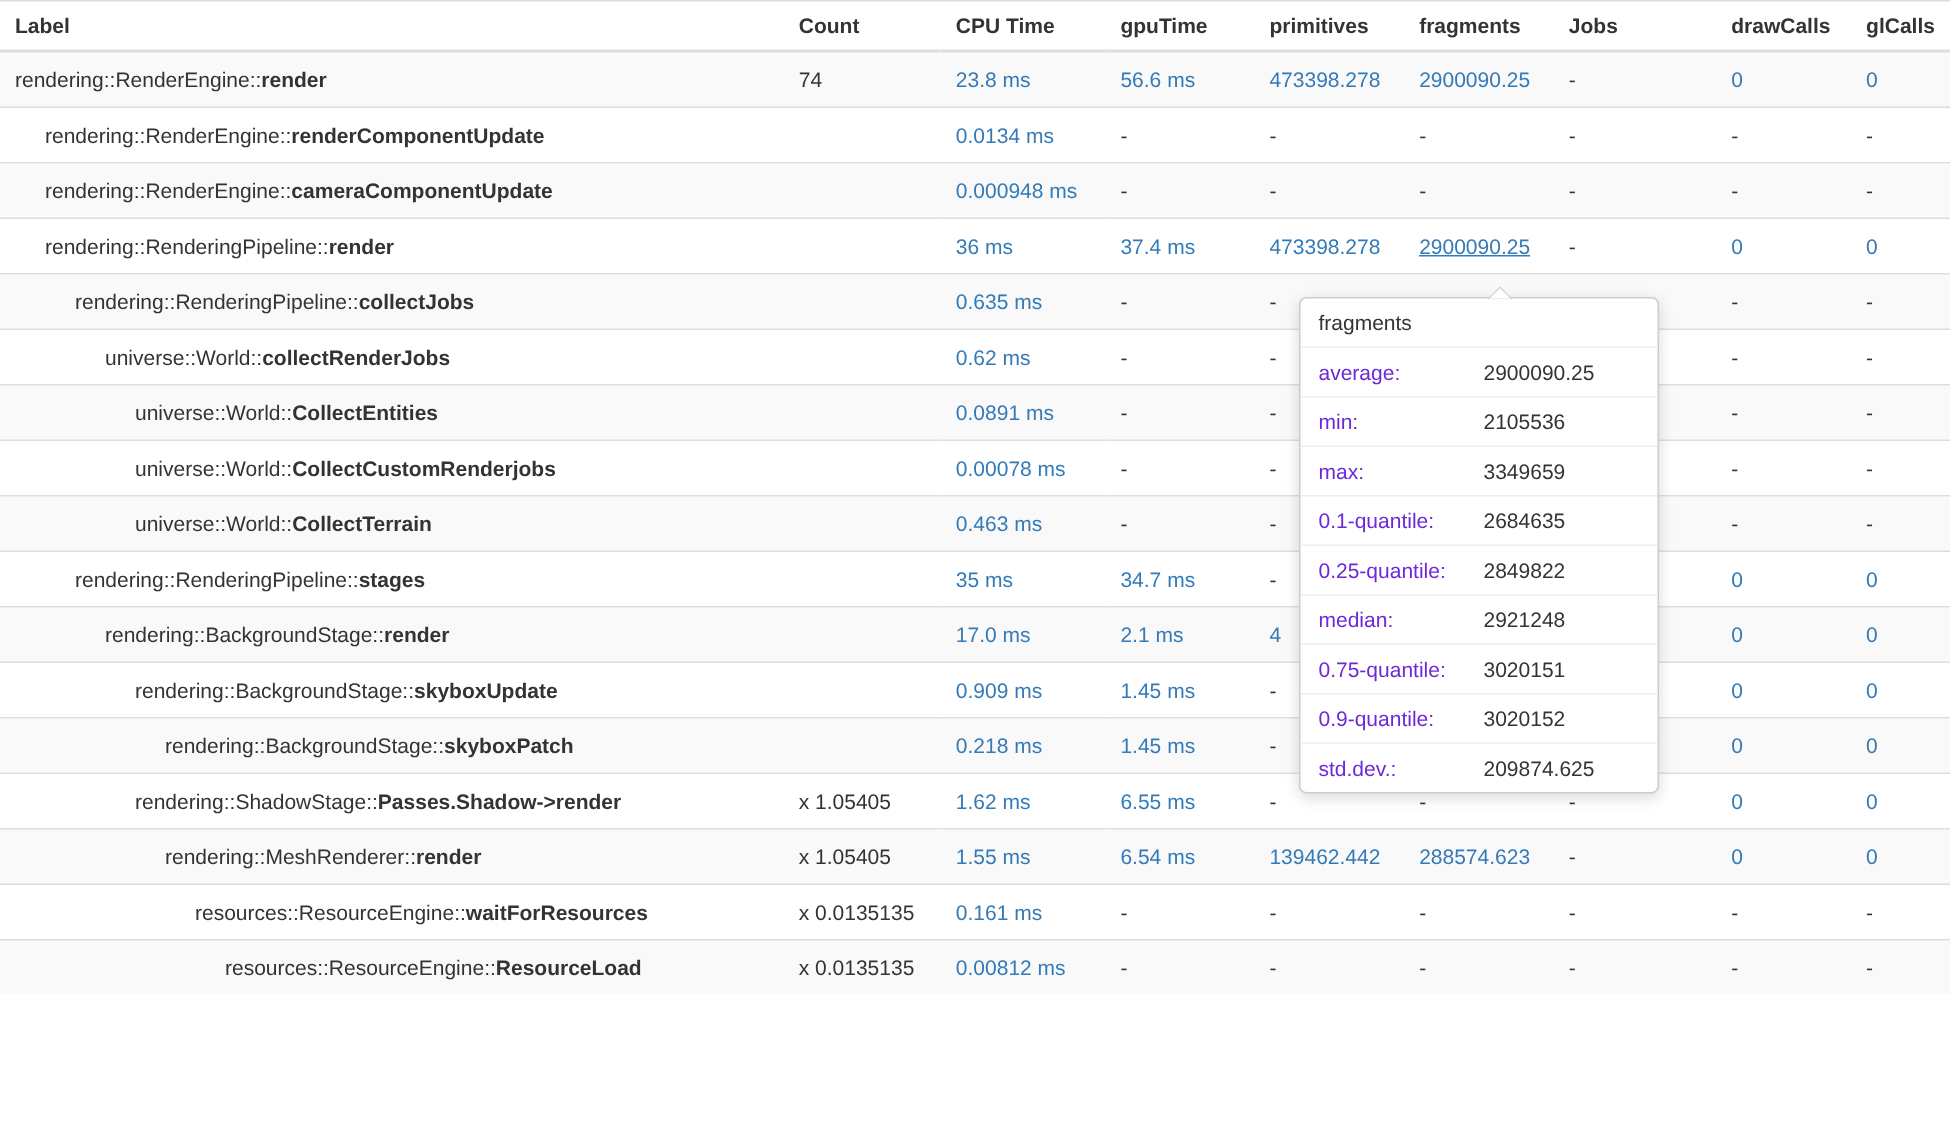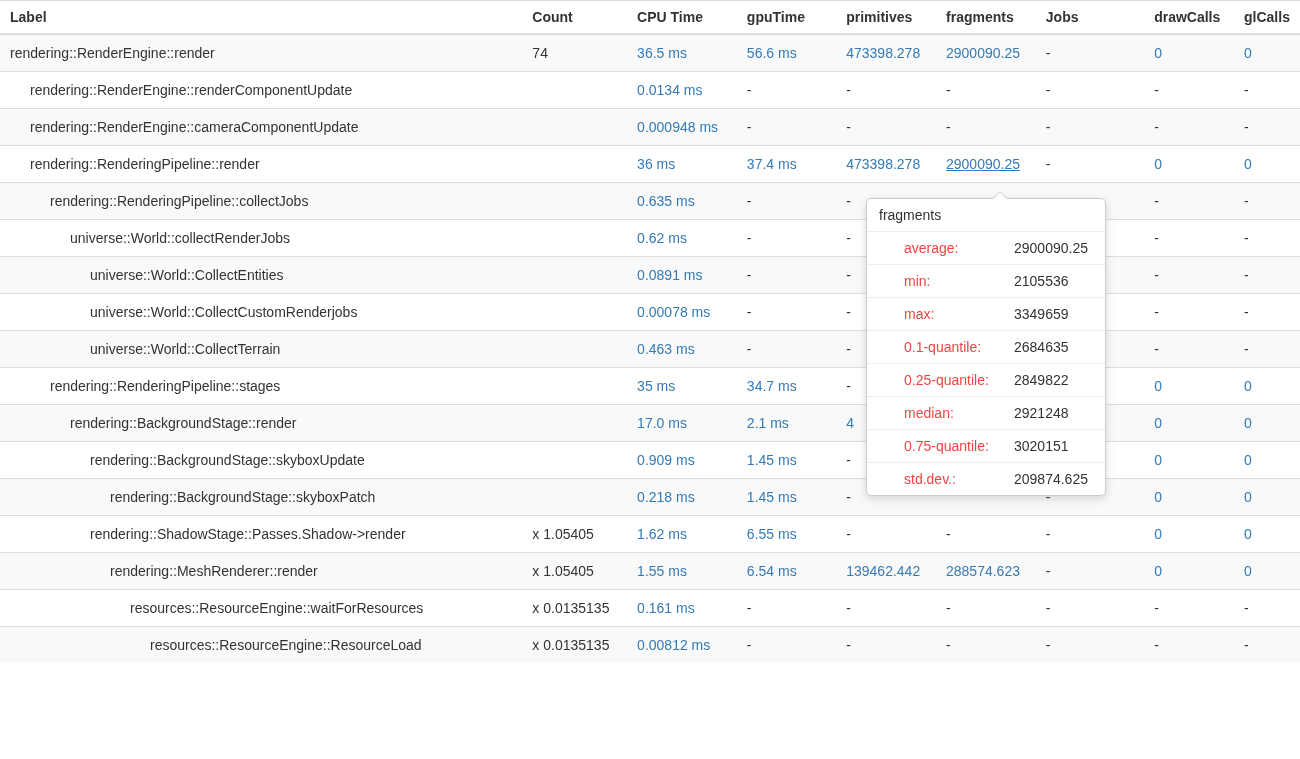--- a/index.html
+++ b/index.html
@@ -39,21 +39,21 @@
   tbody tr:nth-child(odd) {
     background: #f9f9f9;
   }
   tbody tr:nth-child(even) {
     background: #fff;
   }
   .label-cell {
     white-space: nowrap;
   }
   .method {
-    font-weight: normal;
+    font-weight: bold;
   }
   .link {
     color: #337ab7;
     cursor: pointer;
     text-decoration: none;
   }
   .dash {
     color: #333;
   }
   .underlined {
@@ -99,22 +99,21 @@
   .tooltip-row {
     display: flex;
     padding: 8px 12px;
     border-bottom: 1px solid #eee;
   }
   .tooltip-row:last-child {
     border-bottom: none;
   }
   .tooltip-label {
     width: 110px;
-    color: #ef4444;
-    margin-left: 25px;
+    color: #6d28d9;
   }
   .tooltip-value {
     color: #333;
   }
   th.col-label { width: 525px; }
   th.col-count { width: 105px; }
   th.col-cpu { width: 110px; }
   th.col-gpu { width: 100px; }
   th.col-prim { width: 100px; }
   th.col-frag { width: 100px; }
@@ -136,21 +135,21 @@
       <th class="col-frag">fragments</th>
       <th class="col-jobs">Jobs</th>
       <th class="col-draw">drawCalls</th>
       <th class="col-gl">glCalls</th>
     </tr>
   </thead>
   <tbody id="tbody">
       <tr>
         <td class="label-cell" style="padding-left: 10px;"><span>rendering::RenderEngine::</span><span class="method">render</span></td>
         <td><span>74</span></td>
-        <td><span class="link">36.5 ms</span></td>
+        <td><span class="link">23.8 ms</span></td>
         <td><span class="link">56.6 ms</span></td>
         <td><span class="link">473398.278</span></td>
         <td><span class="link">2900090.25</span></td>
         <td><span class="dash">-</span></td>
         <td><span class="link">0</span></td>
         <td><span class="link">0</span></td>
       </tr>
       <tr>
         <td class="label-cell" style="padding-left: 30px;"><span>rendering::RenderEngine::</span><span class="method">renderComponentUpdate</span></td>
         <td></td>
@@ -355,17 +354,21 @@
       </div>
       <div class="tooltip-row">
         <div class="tooltip-label">median:</div>
         <div class="tooltip-value">2921248</div>
       </div>
       <div class="tooltip-row">
         <div class="tooltip-label">0.75-quantile:</div>
         <div class="tooltip-value">3020151</div>
       </div>
       <div class="tooltip-row">
+        <div class="tooltip-label">0.9-quantile:</div>
+        <div class="tooltip-value">3020152</div>
+      </div>
+      <div class="tooltip-row">
         <div class="tooltip-label">std.dev.:</div>
         <div class="tooltip-value">209874.625</div>
       </div>
     </div>
 </div>
 
 </body></html>

